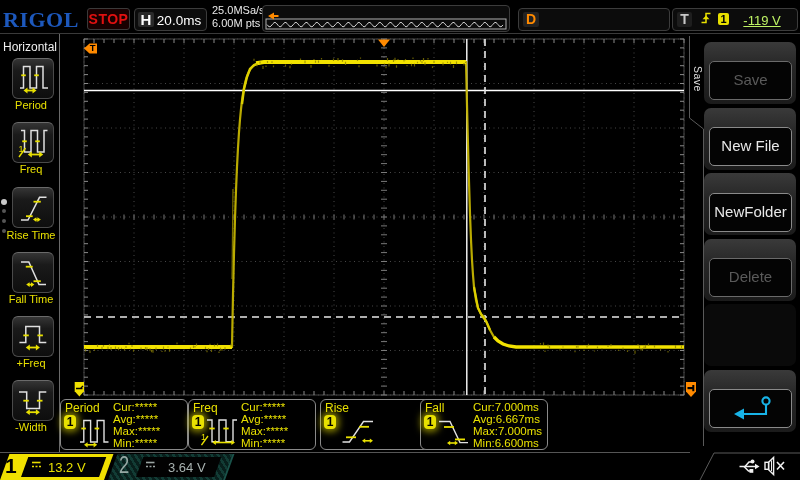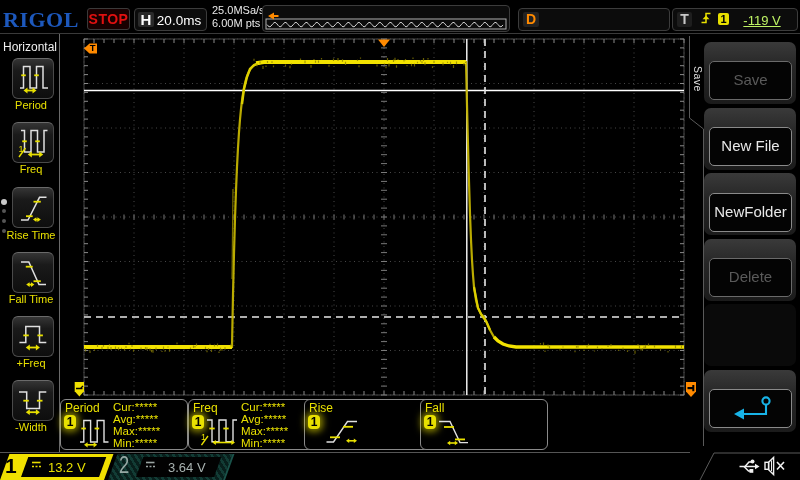--- a/index.html
+++ b/index.html
@@ -546,21 +546,21 @@
       <path d="M11.3,26.5 l3.6,-2.592 v5.184 z" fill="#e8e000"></path>
       <path d="M34,26.5 l-3.6,-2.592 v5.184 z" fill="#e8e000"></path>
       <text x="0" y="24" fill="#e8e000" font-size="9" font-family="Liberation Sans">1</text>
       <path d="M0.5,29 L7,20" stroke="#e8e000" stroke-width="1.3"></path>
     </svg>
  <div class="col">Cur:*****
 Avg:*****
 Max:*****
 Min:*****</div>
 </div>
-<div class="mbox" style="left:304px">
+<div class="mbox" style="left:320px">
  <div class="ttl">Rise</div>
     <div class="one">1</div>
  <svg class="abs" style="left:14px;top:16px" width="40" height="33" id="m-rise">
       <path d="M7.5,26 H14.5 L28.5,5.5 H38" fill="none" stroke="#e0e0e0" stroke-width="1.4"></path>
       <path d="M11,21.3 H21" stroke="#e8e000" stroke-width="1.8"></path>
       <path d="M24,10.8 H34" stroke="#e8e000" stroke-width="1.8"></path>
       <path d="M29,24.8 H36" stroke="#e8e000" stroke-width="1.6"></path>
       <path d="M27,24.8 l3.2,-2.304 v4.608 z" fill="#e8e000"></path>
       <path d="M38,24.8 l-3.2,-2.304 v4.608 z" fill="#e8e000"></path>
     </svg>
@@ -569,20 +569,24 @@
  <div class="ttl">Fall</div>
     <div class="one">1</div>
  <svg class="abs" style="left:14px;top:16px" width="36" height="33" id="m-fall">
       <path d="M4,5.5 H15 L25,26.6 H33" fill="none" stroke="#e0e0e0" stroke-width="1.4"></path>
       <path d="M9,11 H19" stroke="#e8e000" stroke-width="1.8"></path>
       <path d="M20,23.4 H30" stroke="#e8e000" stroke-width="1.8"></path>
       <path d="M14,27 H21" stroke="#e8e000" stroke-width="1.6"></path>
       <path d="M12,27 l3.2,-2.304 v4.608 z" fill="#e8e000"></path>
       <path d="M23,27 l-3.2,-2.304 v4.608 z" fill="#e8e000"></path>
     </svg>
+ <div class="col">Cur:7.000ms
+Avg:6.667ms
+Max:7.000ms
+Min:6.600ms</div>
 </div>
 
 <div class="abs" id="botdiv"></div>
 <div class="abs" id="ch2"></div>
 <div class="abs" id="ch2in"></div>
 <div class="abs" id="ch2num">2</div>
 <div class="abs" id="ch2v">3.64 V</div>
 <svg class="abs" style="left:145px;top:460px;z-index:6" width="12" height="10">
 <path d="M1,2.5 H9.5" stroke="#9aa4a2" stroke-width="1.6" fill="none"></path>
 <path d="M1,6.5 H3 M4.5,6.5 H6.5 M8,6.5 H10" stroke="#9aa4a2" stroke-width="1.6" fill="none"></path>

